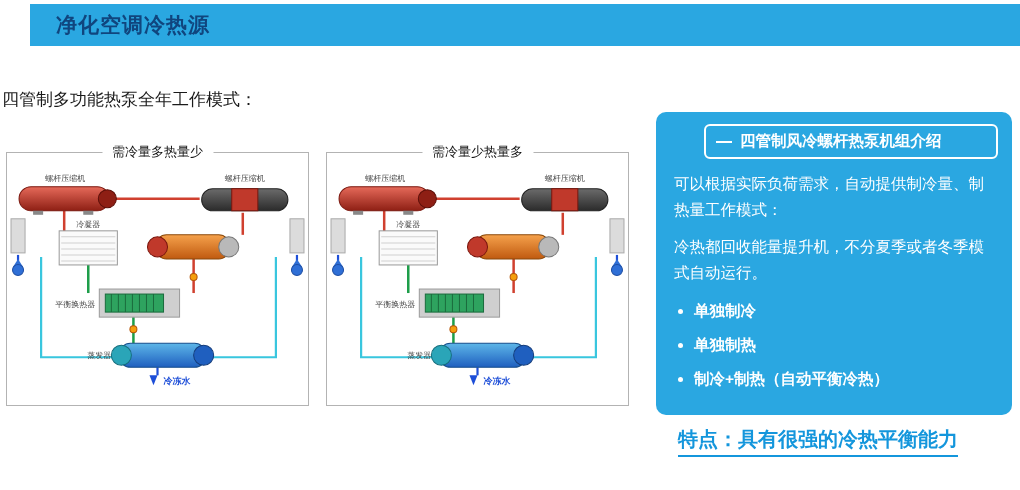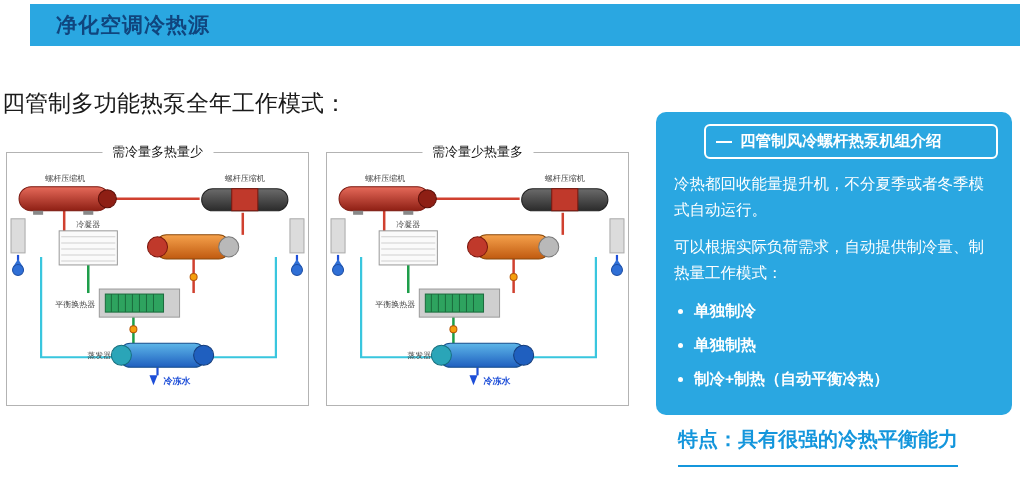--- a/index.html
+++ b/index.html
@@ -5,21 +5,21 @@
   html,body{margin:0;padding:0;background:#fff;}
   body{font-family:"Liberation Sans","DejaVu Sans",sans-serif;}
   .page{position:relative;width:1020px;height:490px;background:#fff;overflow:hidden;}
 
   
   .topbar{position:absolute;left:30px;right:0;top:4px;height:42px;
           background:var(--header-bg,#2aa7e1);display:flex;align-items:center;}
   .topbar h1{margin:0 0 0 26px;font-size:21px;font-weight:bold;
              color:var(--header-text,#10457e);letter-spacing:1px;}
 
-  .subtitle{position:absolute;left:2px;top:88px;font-size:23px;color:#1a1a1a;}
+  .subtitle{position:absolute;left:2px;top:88px;font-size:17px;color:#1a1a1a;}
 
   
   .diagrams{position:absolute;left:6px;top:152px;display:flex;gap:17px;}
   .diagram{position:relative;width:301px;height:252px;
            border:1px solid var(--diagram-border,#b3b3b3);background:#fff;margin:0;}
   .diagram-title{position:absolute;top:-10px;left:50%;transform:translateX(-50%);
            background:#fff;padding:0 10px;font-size:13px;font-weight:normal;color:#111;white-space:nowrap;}
   .schematic{position:absolute;left:0;top:6px;width:100%;height:242px;display:block;}
   .schematic text{fill:#444;font-size:8px;font-family:inherit;}
   .schematic text.blue{fill:#1d4ed8;font-weight:bold;font-size:9px;}
@@ -29,21 +29,21 @@
               background:var(--panel-bg,#2aa7e1);border-radius:10px;color:#fff;
               box-sizing:border-box;padding:12px 14px;}
   .panel-title{display:flex;align-items:center;gap:8px;border:2px solid #fff;
                border-radius:6px;padding:5px 10px;font-size:15.5px;font-weight:bold;margin-left:34px;}
   .panel-title .dash{display:inline-block;width:16px;height:2px;background:#fff;flex:0 0 auto;}
   .info-panel p{margin:12px 4px 0;font-size:15.5px;line-height:1.65;}
   .info-panel ul{margin:16px 0 0;padding-left:24px;list-style:disc;font-weight:bold;}
   .info-panel li{font-size:15.5px;margin:13px 0;}
 
   .feature{position:absolute;left:678px;top:426px;font-size:20px;font-weight:bold;
-           color:var(--feature-color,#1496dc);border-bottom:2px solid currentColor;padding-bottom:12px;}
+           color:var(--feature-color,#1496dc);border-bottom:2px solid currentColor;padding-bottom:2px;}
 
   .footnote{position:absolute;left:2px;top:452px;font-size:15px;color:#111;}
 </style>
 </head>
 <body>
 
 <div class="page">
 
   <header class="topbar">
     <h1>净化空调冷热源</h1>
@@ -225,22 +225,22 @@
         </g>
       </svg>
     </figure>
   </div>
 
   <aside class="info-panel">
     <div class="panel-title">
       <span class="dash"></span>
       <span>四管制风冷螺杆热泵机组介绍</span>
     </div>
+    <p>可以根据实际负荷需求，自动提供制冷量、制热量工作模式：</p>
     <p>冷热都回收能量提升机，不分夏季或者冬季模式自动运行。</p>
-    <p>可以根据实际负荷需求，自动提供制冷量、制热量工作模式：</p>
     <ul>
       <li>单独制冷</li>
       <li>单独制热</li>
       <li>制冷+制热（自动平衡冷热）</li>
     </ul>
   </aside>
 
   <div class="feature">特点：具有很强的冷热平衡能力</div>
 
 

